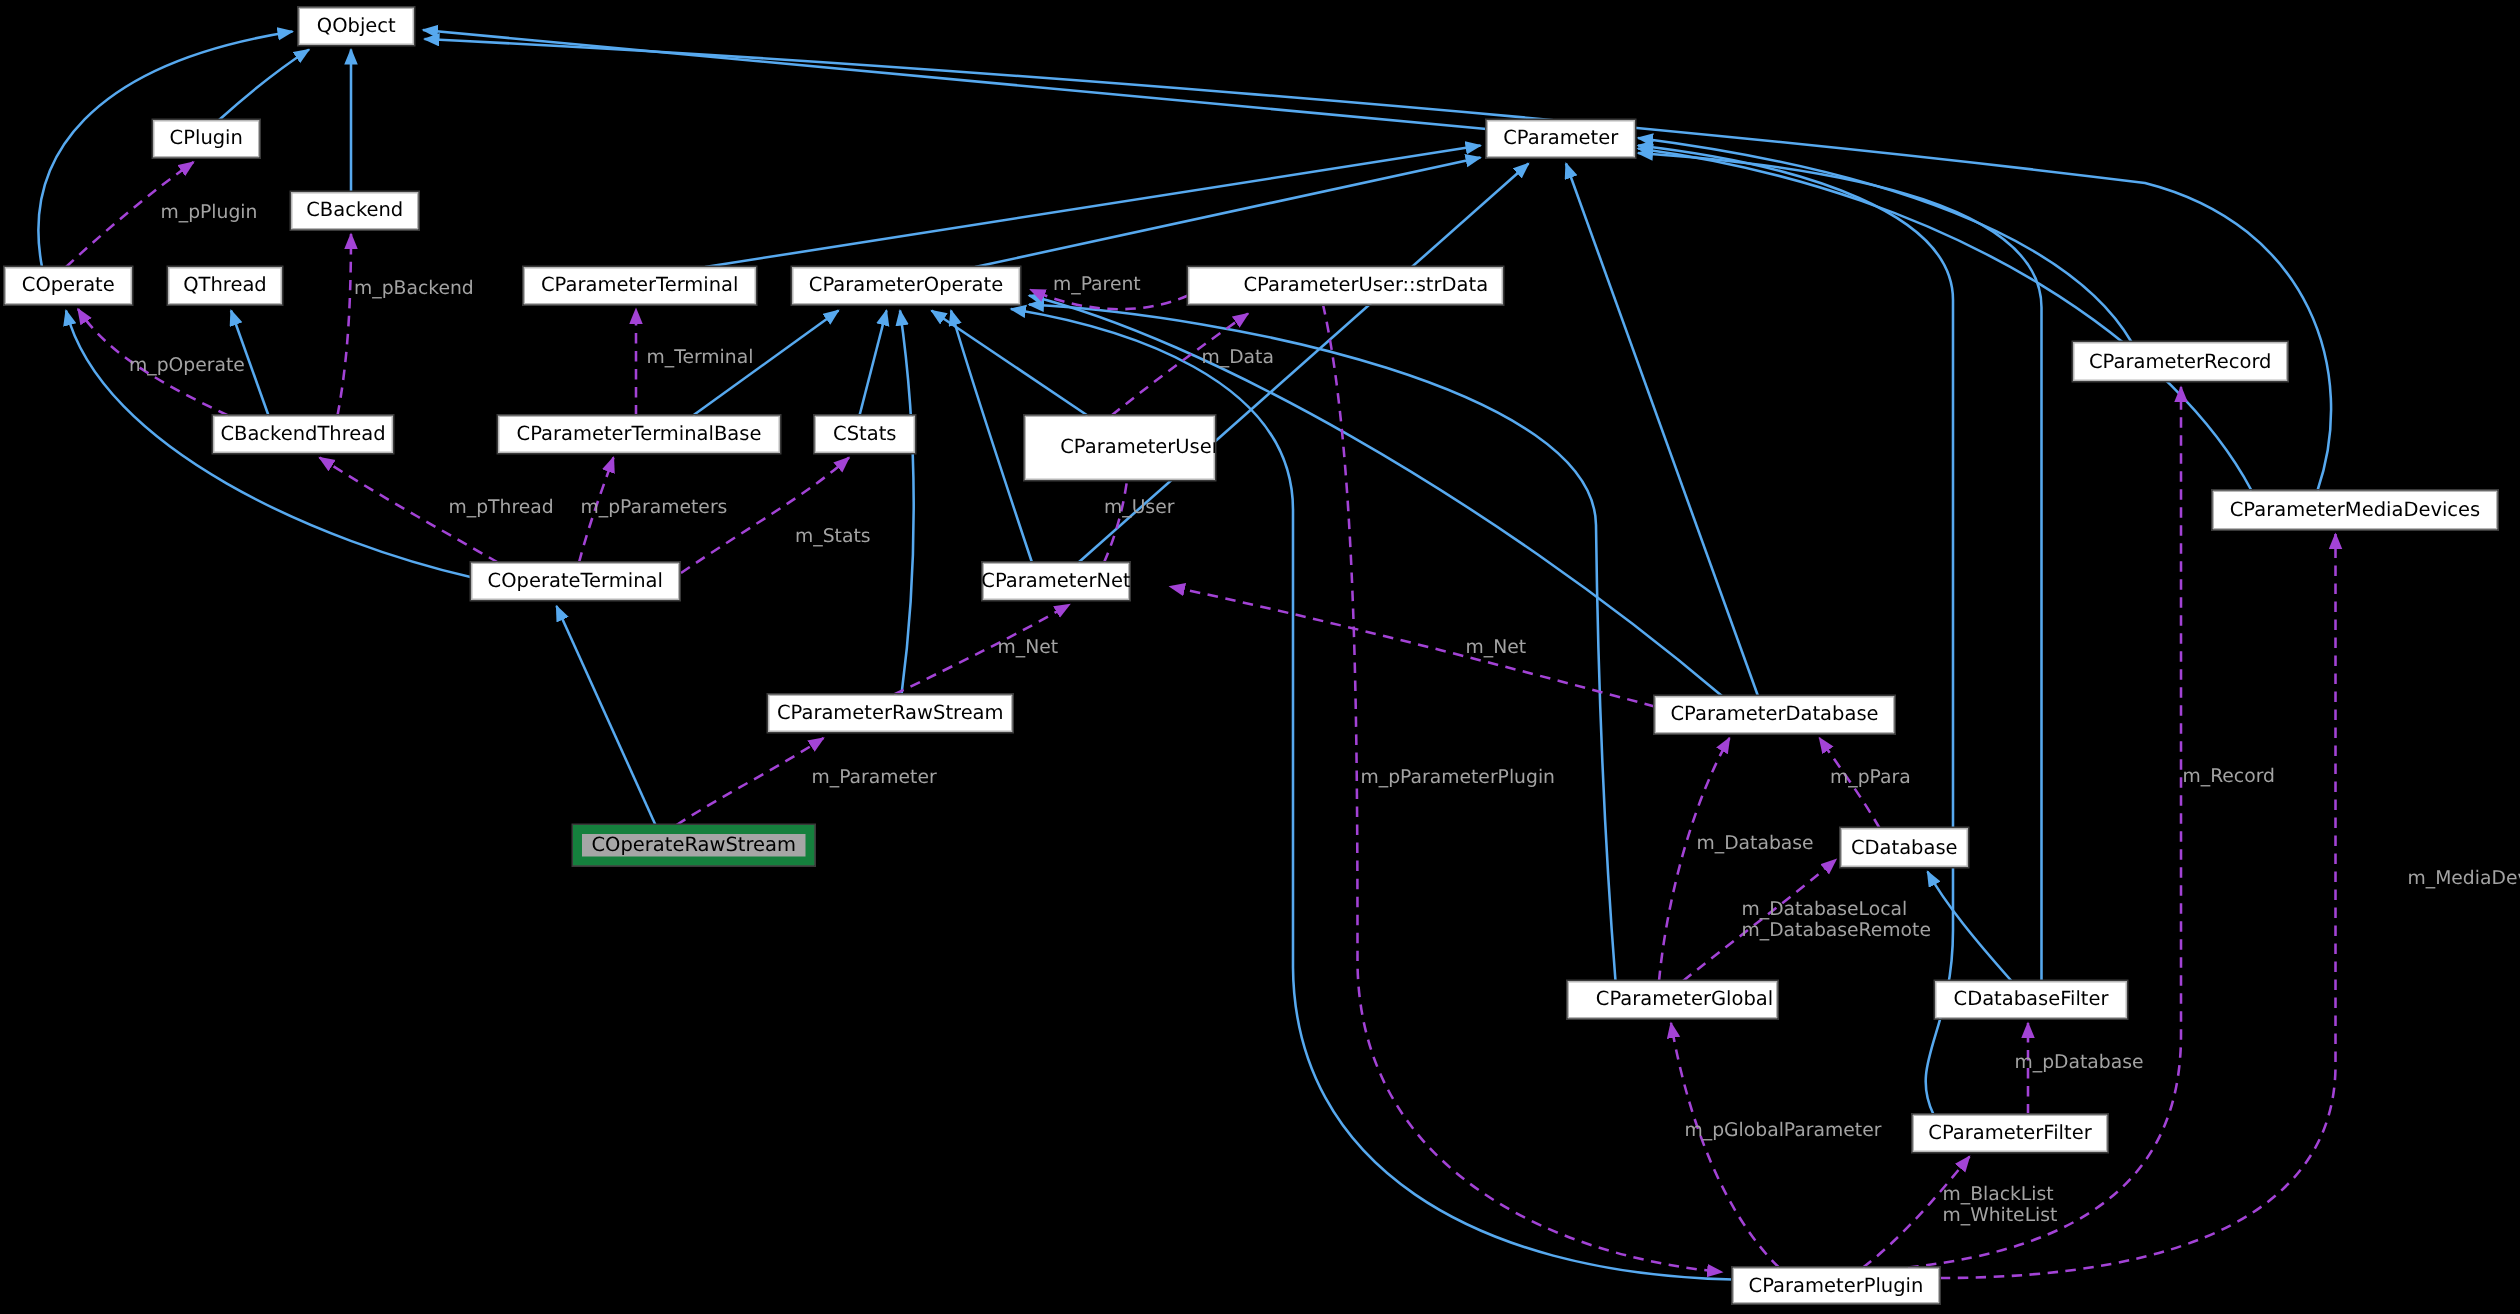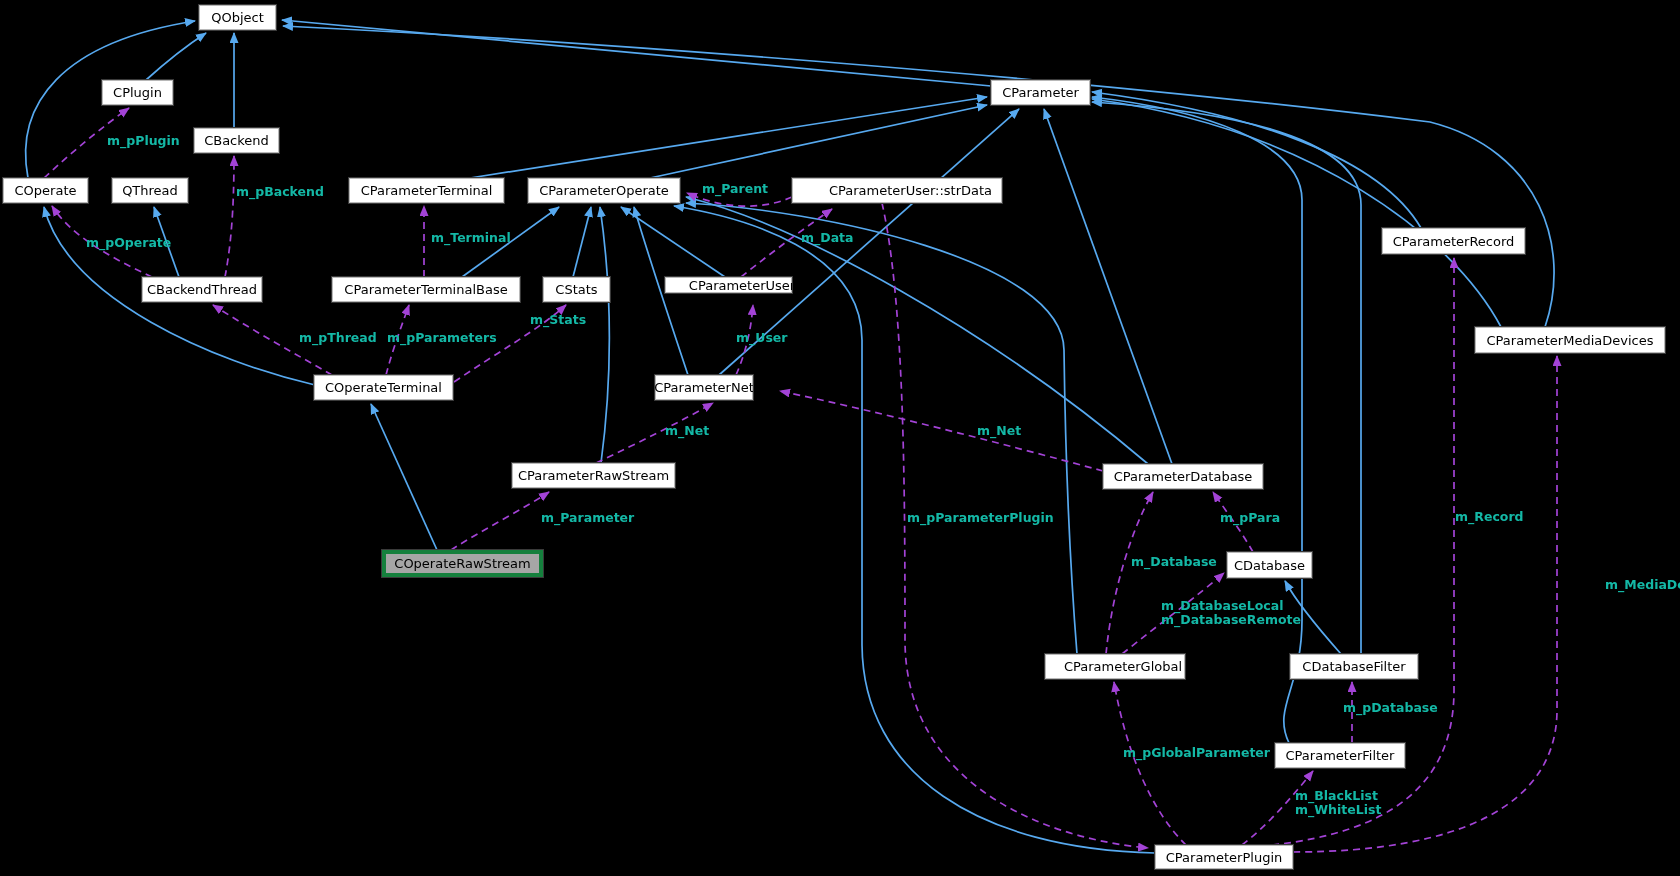--- a/index.html
+++ b/index.html
@@ -20,28 +20,28 @@
     outline:1px solid #3a3a3a;
     color:#000;
     font-size:13px;
     white-space:nowrap;
     padding:0 5px;
     cursor:pointer;
     z-index:2;
   }
   .node.highlight{
     background:#a6a6a6;
-    border:4px solid #15803d;
+    border:6px solid #15803d;
     cursor:default;
   }
   .edge-label{
     position:absolute;
-    color:#14b8a6;
+    color:#a3a3a3;
     font-size:12.5px;
-    font-weight:700;
+    font-weight:400;
     line-height:14px;
     white-space:nowrap;
     z-index:3;
     pointer-events:none;
   }
   .inh{fill:none;stroke:#57a9ef;stroke-width:1.7;}
   .use{fill:none;stroke:#a343d6;stroke-width:1.7;stroke-dasharray:7 5;}
 </style>
 </head>
 <body>
@@ -116,21 +116,21 @@
       <div class="node" style="left: 112px; top: 178px; width: 76px; height: 25px;">QThread</div>
       <div class="node" style="left: 349px; top: 178px; width: 155px; height: 25px;">CParameterTerminal</div>
       <div class="node" style="left: 528px; top: 178px; width: 152px; height: 25px; text-align: center;">CParameterOperate</div>
       <div class="node" style="left: 792px; top: 178px; width: 210px; height: 25px; padding-left: 32px;">CParameterUser::strData</div>
       <div class="node" style="left: 991px; top: 80px; width: 99px; height: 25px;">CParameter</div>
       <div class="node" style="left: 1382px; top: 228px; width: 143px; height: 26px;">CParameterRecord</div>
       <div class="node" style="left: 1475px; top: 327px; width: 190px; height: 26px;">CParameterMediaDevices</div>
       <div class="node" style="left: 142px; top: 277px; width: 120px; height: 25px;">CBackendThread</div>
       <div class="node" style="left: 332px; top: 277px; width: 188px; height: 25px;">CParameterTerminalBase</div>
       <div class="node" style="left: 543px; top: 277px; width: 67px; height: 25px;">CStats</div>
-      <div class="node" style="left: 665px; top: 277px; width: 127px; height: 16px; padding-left: 32px;">CParameterUser</div>
+      <div class="node" style="left: 683px; top: 277px; width: 127px; height: 43px; padding-left: 32px;">CParameterUser</div>
       <div class="node" style="left: 314px; top: 375px; width: 139px; height: 25px;">COperateTerminal</div>
       <div class="node" style="left: 655px; top: 375px; width: 98px; height: 25px;">CParameterNet</div>
       <div class="node" style="left: 512px; top: 463px; width: 163px; height: 25px;">CParameterRawStream</div>
       <div class="node highlight" style="left: 382px; top: 550px; width: 161px; height: 27px;">COperateRawStream</div>
       <div class="node" style="left: 1103px; top: 464px; width: 160px; height: 25px;">CParameterDatabase</div>
       <div class="node" style="left: 1227px; top: 552px; width: 85px; height: 26px;">CDatabase</div>
       <div class="node" style="left: 1045px; top: 654px; width: 140px; height: 25px; padding-left: 21px;">CParameterGlobal</div>
       <div class="node" style="left: 1290px; top: 654px; width: 128px; height: 25px;">CDatabaseFilter</div>
       <div class="node" style="left: 1275px; top: 743px; width: 130px; height: 25px;">CParameterFilter</div>
       <div class="node" style="left: 1155px; top: 845px; width: 138px; height: 24px;">CParameterPlugin</div>
@@ -153,21 +153,21 @@
       </div>
       <div class="edge-label" style="left: 801px; top: 231px;">
         <div>m_Data</div>
       </div>
       <div class="edge-label" style="left: 299px; top: 331px;">
         <div>m_pThread</div>
       </div>
       <div class="edge-label" style="left: 387px; top: 331px;">
         <div>m_pParameters</div>
       </div>
-      <div class="edge-label" style="left: 530px; top: 313px;">
+      <div class="edge-label" style="left: 530px; top: 350px;">
         <div>m_Stats</div>
       </div>
       <div class="edge-label" style="left: 736px; top: 331px;">
         <div>m_User</div>
       </div>
       <div class="edge-label" style="left: 665px; top: 424px;">
         <div>m_Net</div>
       </div>
       <div class="edge-label" style="left: 977px; top: 424px;">
         <div>m_Net</div>

